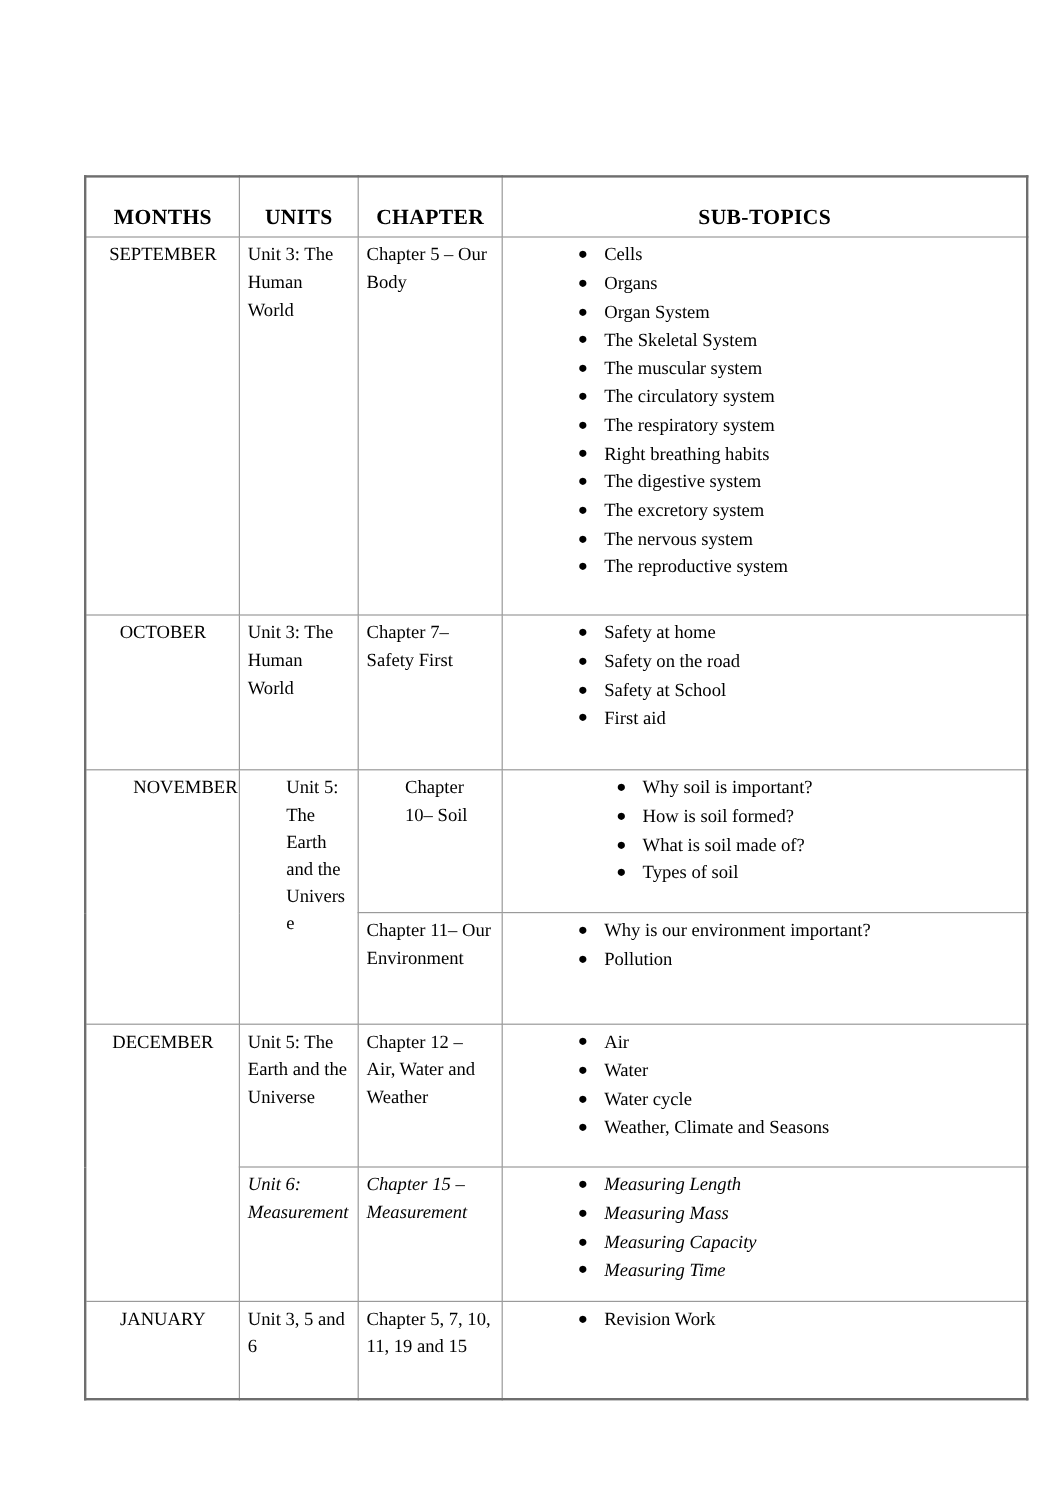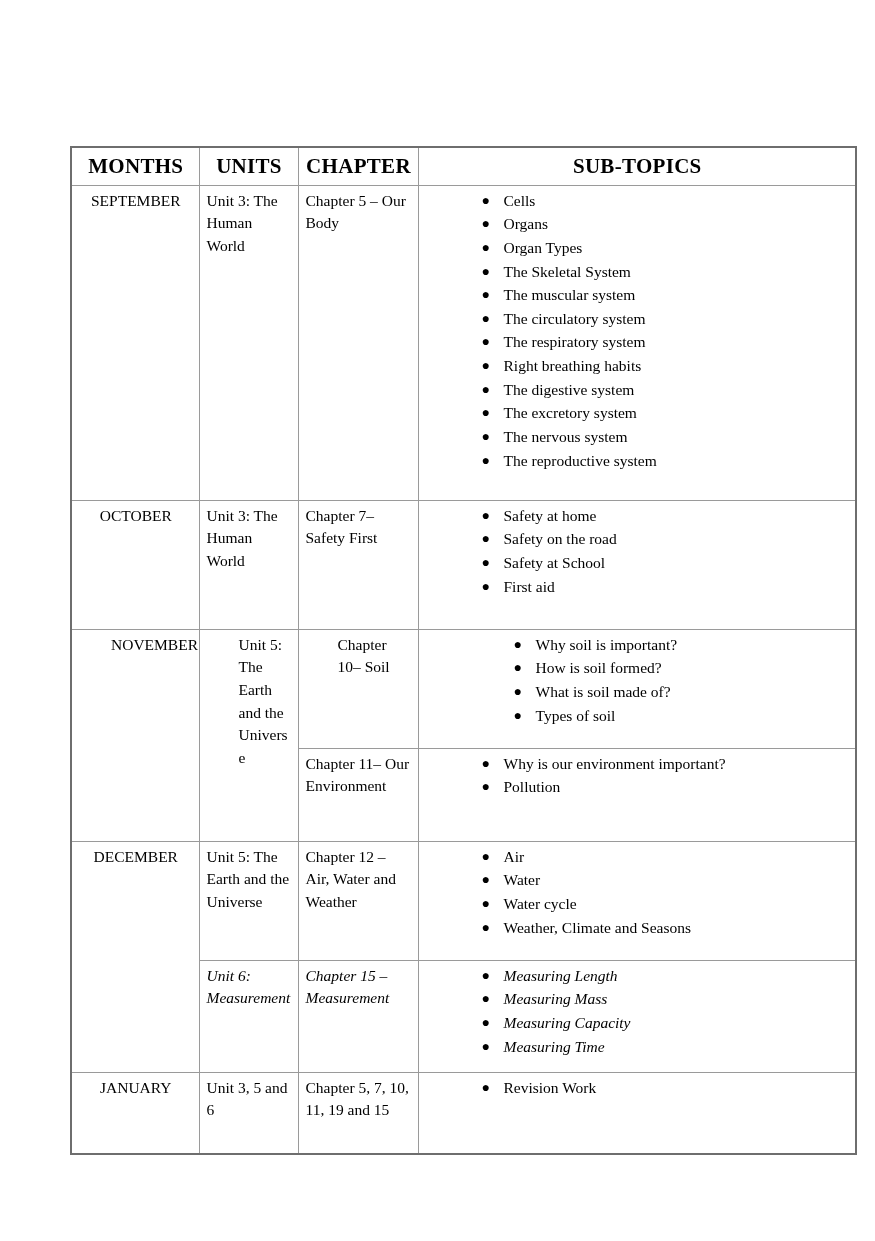--- a/index.html
+++ b/index.html
@@ -48,22 +48,22 @@
     padding: 4px 6px 4px 7px;
     word-wrap: break-word;
     overflow-wrap: break-word;
   }
   table.syllabus {
     border: 2px solid #6e6e6e;
   }
   table.syllabus thead th {
     text-align: center;
     font-weight: bold;
-    font-size: 21px;
-    padding-top: 3px;
+    font-size: 18px;
+    padding-top: 20px;
     padding-bottom: 3px;
     letter-spacing: 0.3px;
   }
   
   col.c-months   { width: 128px; }
   col.c-units    { width: 99px;  }
   col.c-chapter  { width: 120px; }
   col.c-subtopics{ width: 438px; }
 
   td.months {
@@ -129,21 +129,21 @@
     <tbody>
 
       <tr class="r-sep">
         <td class="months" rowspan="1">SEPTEMBER</td>
         <td class="units" rowspan="1">Unit 3: The Human World</td>
         <td class="chapter">Chapter 5 – Our Body</td>
         <td class="subtopics">
           <ul class="topics">
               <li><span class="bullet">●</span><span>Cells</span></li>
               <li><span class="bullet">●</span><span>Organs</span></li>
-              <li><span class="bullet">●</span><span>Organ Types</span></li>
+              <li><span class="bullet">●</span><span>Organ System</span></li>
               <li><span class="bullet">●</span><span>The Skeletal System</span></li>
               <li><span class="bullet">●</span><span>The muscular system</span></li>
               <li><span class="bullet">●</span><span>The circulatory system</span></li>
               <li><span class="bullet">●</span><span>The respiratory system</span></li>
               <li><span class="bullet">●</span><span>Right breathing habits</span></li>
               <li><span class="bullet">●</span><span>The digestive system</span></li>
               <li><span class="bullet">●</span><span>The excretory system</span></li>
               <li><span class="bullet">●</span><span>The nervous system</span></li>
               <li><span class="bullet">●</span><span>The reproductive system</span></li>
             </ul>

